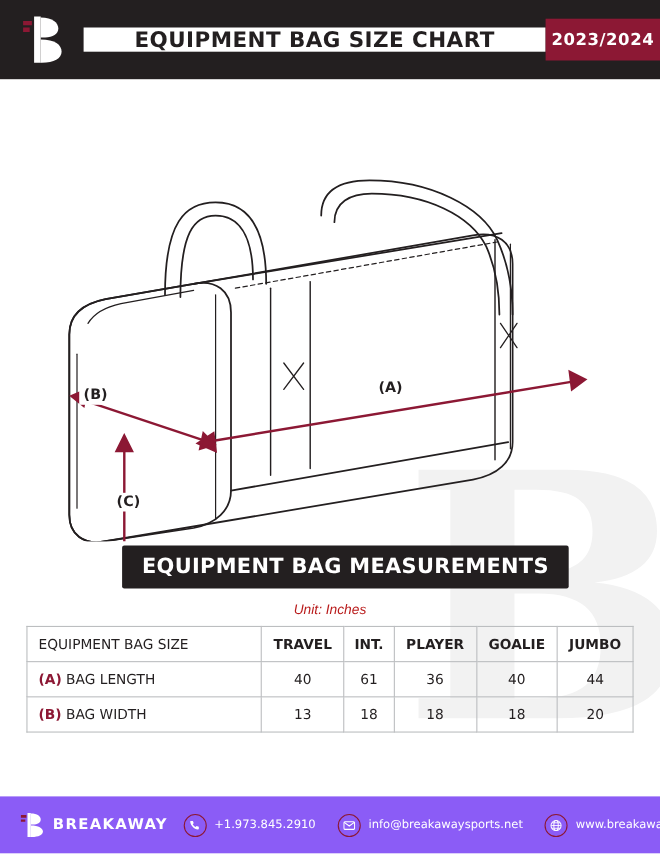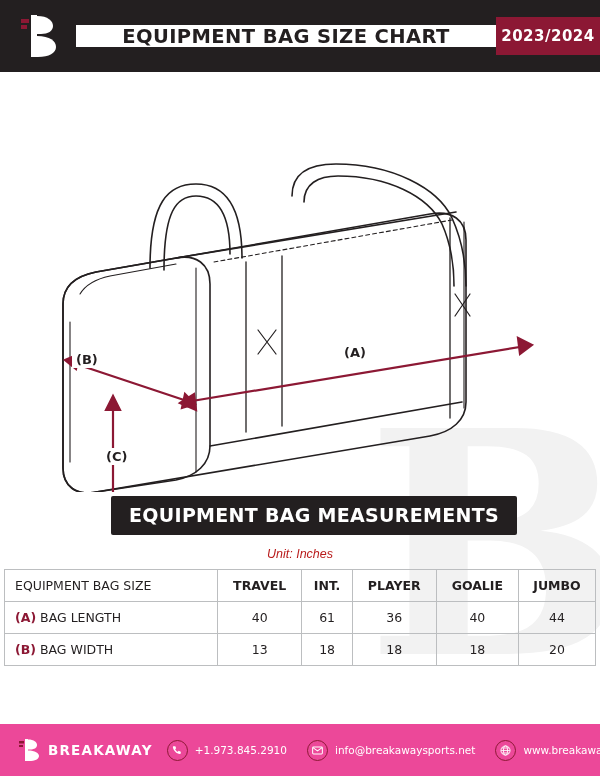--- a/index.html
+++ b/index.html
@@ -137,21 +137,21 @@
     margin: 12px 0 8px;
     position: relative;
     z-index: 1;
     font-family: Liberation Sans, sans-serif;
   }
 
   
   .table-wrap {
     position: relative;
     z-index: 1;
-    padding: 0 4px;
+    padding: 0 24px;
   }
   table.size-table {
     width: 100%;
     border-collapse: collapse;
     font-size: 12.5px;
     font-family: "DejaVu Sans", sans-serif;
   }
   table.size-table th,
   table.size-table td {
     border: 1px solid #bcbec0;
@@ -180,21 +180,21 @@
     font-weight: bold;
   }
 
   
   .footer {
     position: absolute;
     left: 0;
     bottom: 0;
     width: 600px;
     height: 52px;
-    background: #ec4899;
+    background: #8b5cf6;
     display: flex;
     align-items: center;
     z-index: 2;
   }
   .footer-logo {
     display: flex;
     align-items: center;
     padding-left: 18px;
     width: 158px;
   }

